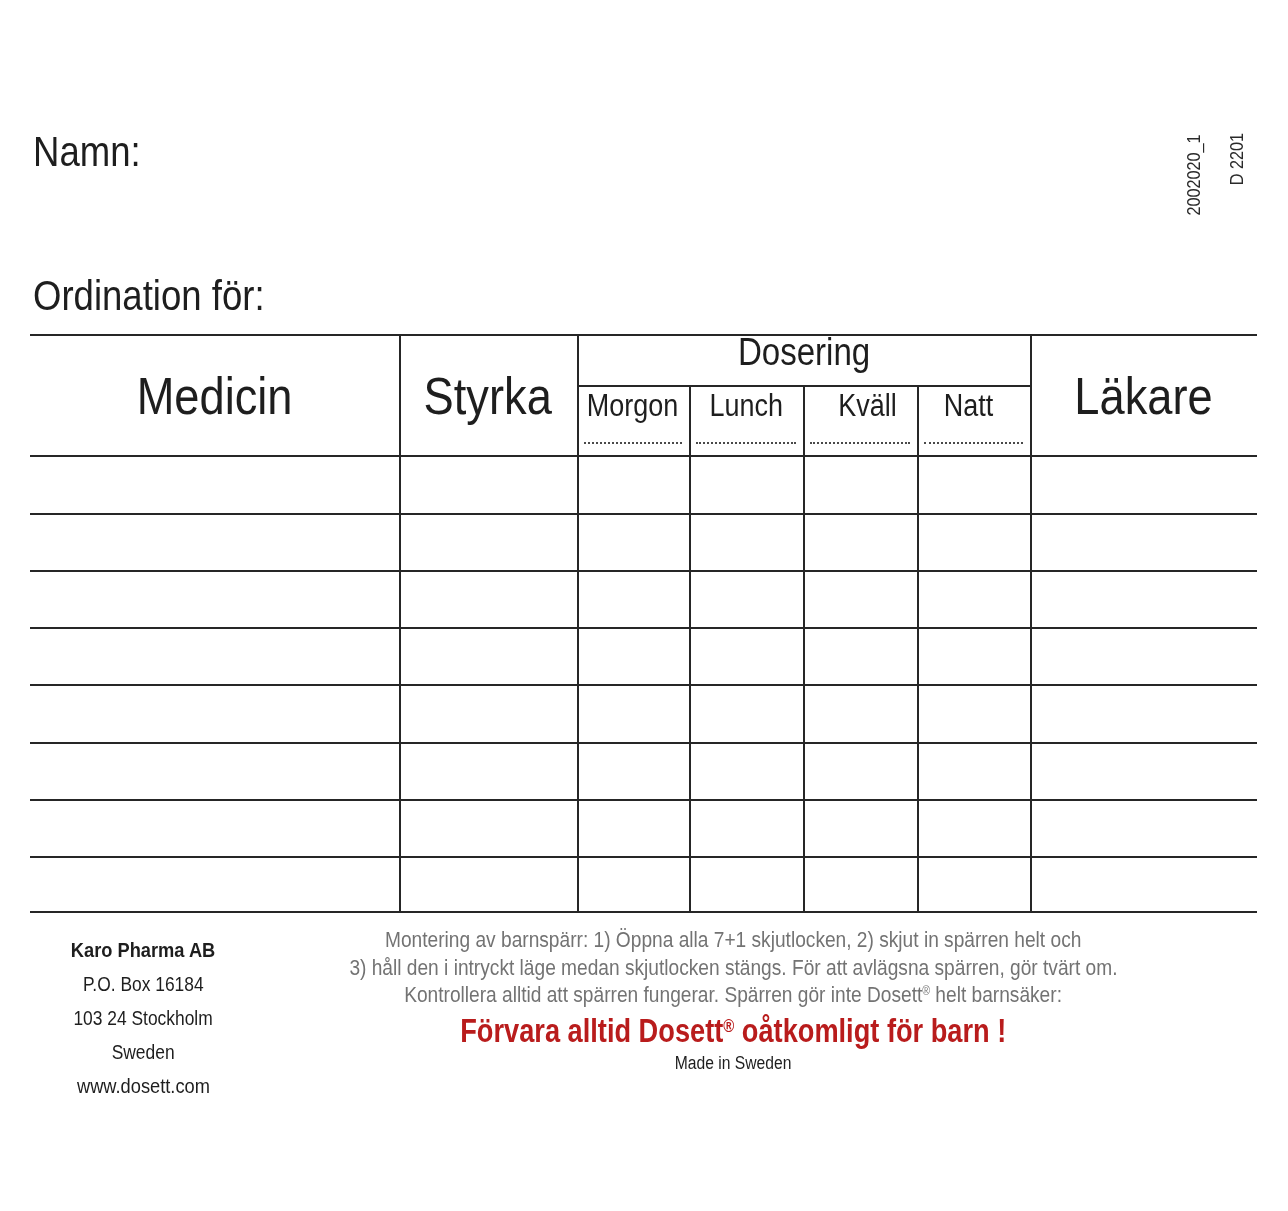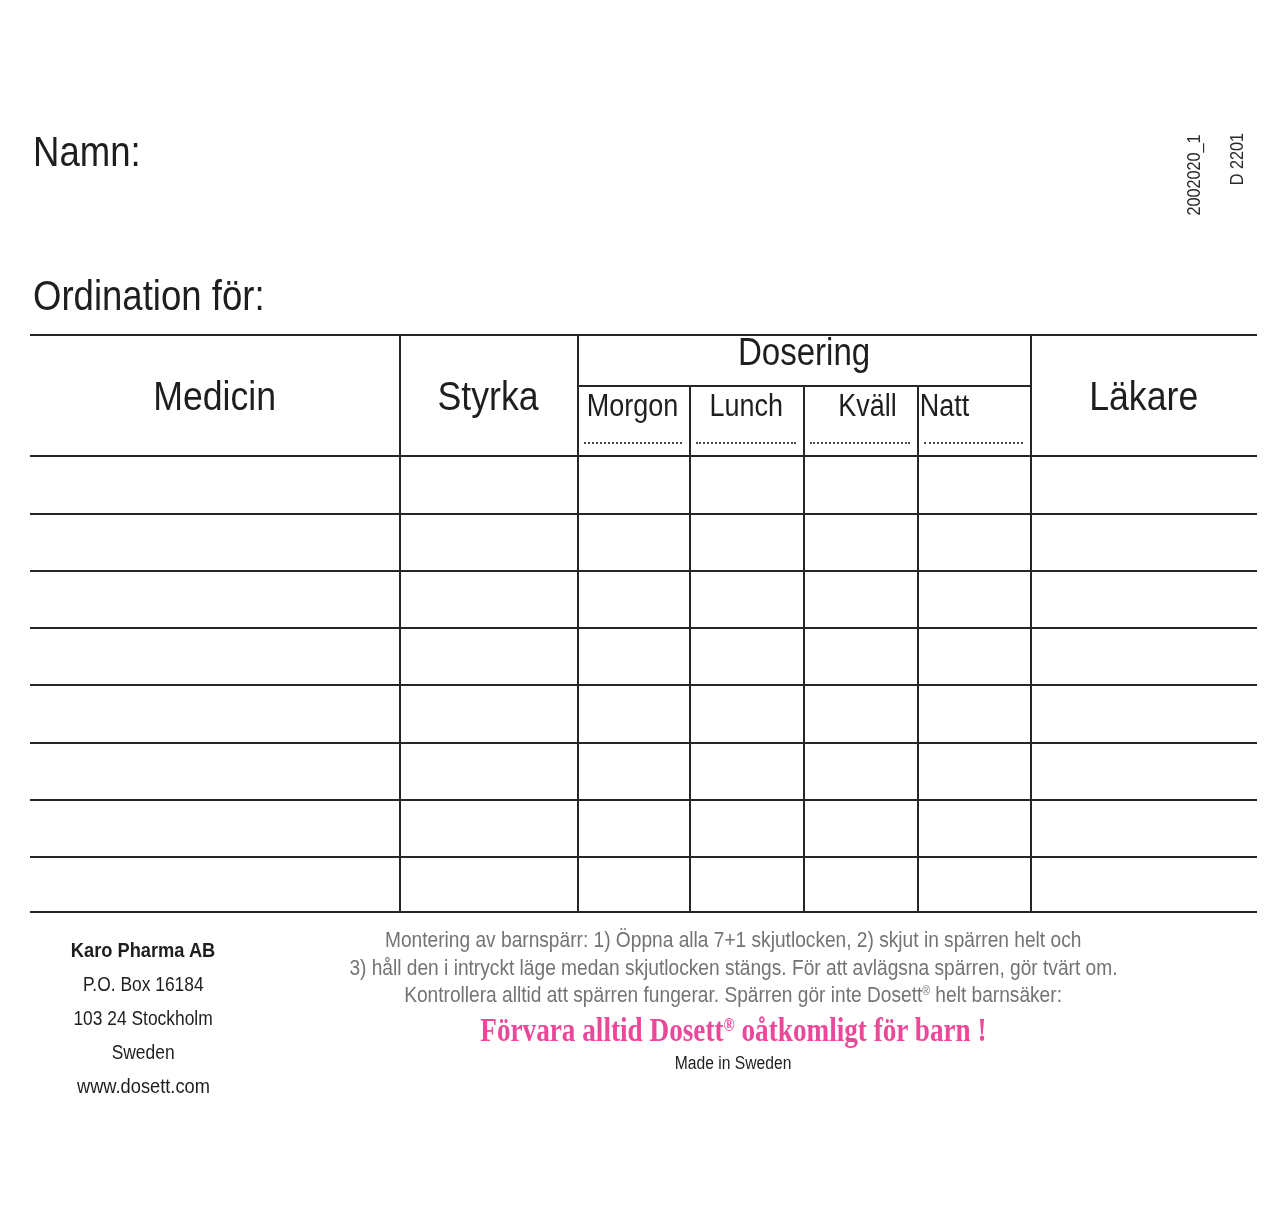--- a/index.html
+++ b/index.html
@@ -28,21 +28,21 @@
   
   #ordination-table { position:absolute; left:30px; top:334px; width:1227px; height:579px; }
   .hline { position:absolute; height:2px; background:#262626; left:0; width:1227px; }
   .vline { position:absolute; width:2px;  background:#262626; }
   .dotline { position:absolute; height:0; border-bottom:2px dotted #4a4a4a; top:108px; }
 
   .hcell {
     position:absolute; display:flex; align-items:center; justify-content:center;
     box-sizing:border-box;
   }
-  .hcell-main { font-size:41px; padding-top:30px; height:94px; top:0; }
+  .hcell-main { font-size:52px; padding-top:30px; height:94px; top:0; }
   .hcell-dosering { font-size:38px; top:2px; height:32px; }
   .hcell-sub { font-size:31px; top:51px; height:71px; align-items:flex-start; padding-top:3px; }
 
   
   #company-block {
     position:absolute; left:48px; top:938px; width:190px; text-align:center;
   }
   .company-name { font-weight:bold; font-size:21px; margin-bottom:11px; }
   .company-line { font-size:20px; line-height:23px;margin-top:11px; }
   .company-web  { font-size:21px; margin-top:10px; }
@@ -116,21 +116,21 @@
     </div>
     <div class="hcell hcell-sub" style="left:547px; width:112px;">
       <span class="cond">Morgon</span>
     </div>
     <div class="hcell hcell-sub" style="left:659px; width:114px;">
       <span class="cond">Lunch</span>
     </div>
     <div class="hcell hcell-sub" style="left:773px; width:114px;padding-left:16px;">
       <span class="cond">Kväll</span>
     </div>
-    <div class="hcell hcell-sub" style="left:863px; width:102px;">
+    <div class="hcell hcell-sub" style="left:887px; width:102px;">
       <span class="cond">Natt</span>
     </div>
     <div class="hcell hcell-main" style="left:1000px; width:227px;">
       <span class="cond">Läkare</span>
     </div>
   </div>
 
   <div id="company-block">
     <div class="company-name">
       <span class="cond">Karo Pharma AB</span>
@@ -154,21 +154,21 @@
       <span class="cond">Montering av barnspärr: 1) Öppna alla 7+1 skjutlocken, 2) skjut in spärren helt och</span>
     </span>
     <span class="instr-line">
       <span class="cond">3) håll den i intryckt läge medan skjutlocken stängs. För att avlägsna spärren, gör tvärt om.</span>
     </span>
     <span class="instr-line">
       <span class="cond"><span>Kontrollera alltid att spärren fungerar. Spärren gör inte Dosett</span><span class="reg">®</span><span> helt barnsäker:</span></span>
     </span>
   </div>
 
-  <div id="warning-line" style="color: #ec4899; font-family: Liberation Serif, serif;">
+  <div id="warning-line" style="color: #b91c1c;">
     <span class="cond-warn"><span>Förvara alltid Dosett</span><span class="reg">®</span><span> oåtkomligt för barn !</span></span>
   </div>
 
   <div id="made-in">
     <span class="cond">Made in Sweden</span>
   </div>
 
 </div>
 
 </body></html>

